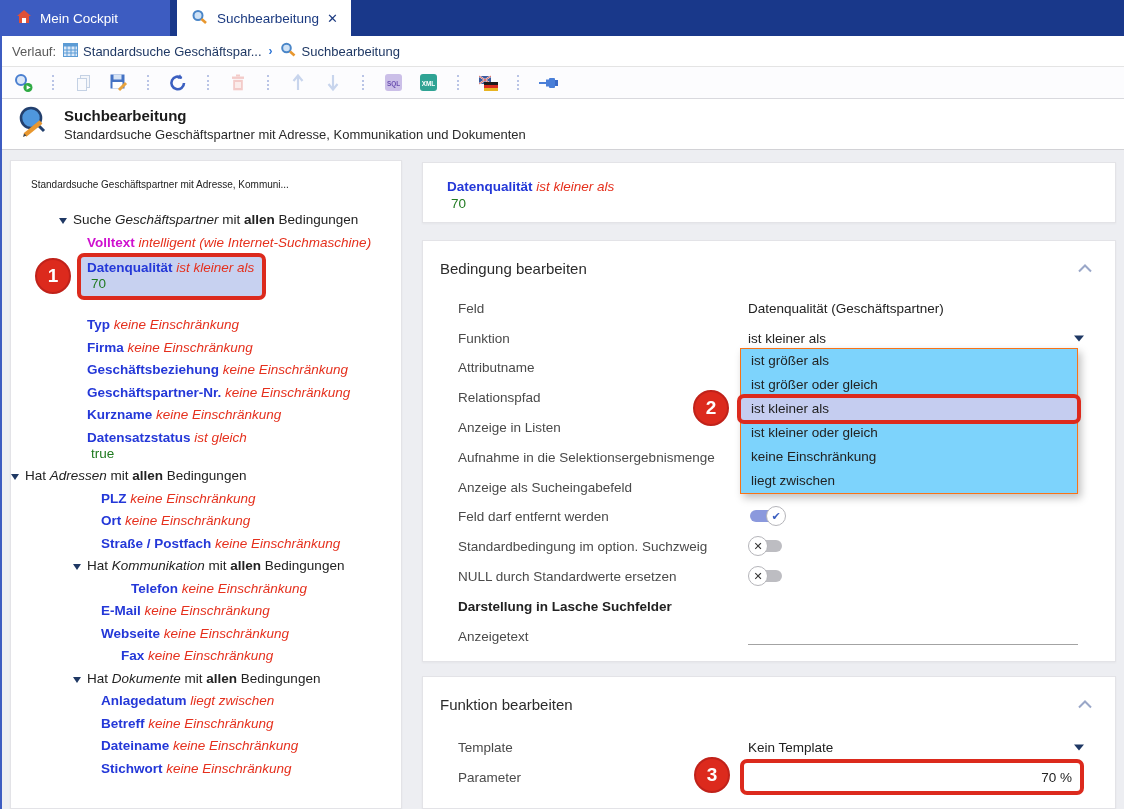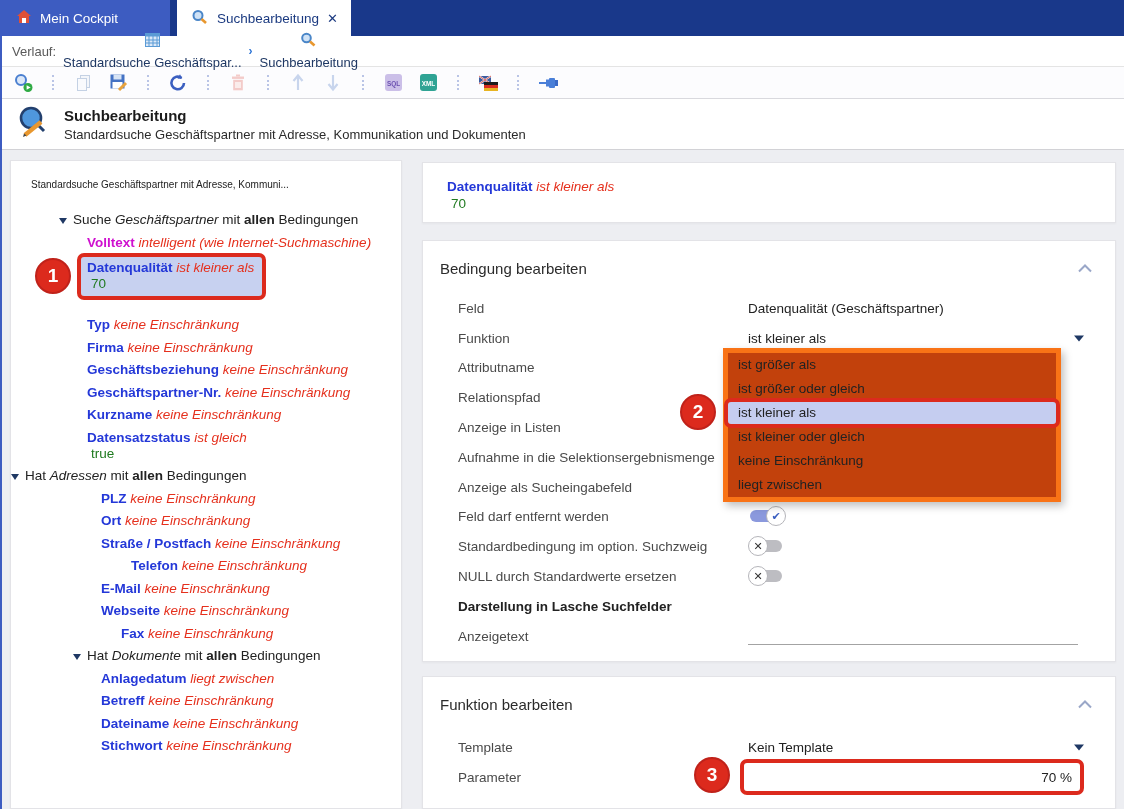--- a/index.html
+++ b/index.html
@@ -12,21 +12,21 @@
   .tab { display:flex; align-items:center; gap:8px; padding:0 14px; font-size:13.5px; cursor:default; }
   .tab.inactive { background:#3d5cc1; color:#fff; width:168px; }
   .tab.active { background:#fff; color:#1b3a80; width:174px; margin-left:7px; font-weight:400; }
   .tab .tab-label { white-space:nowrap; }
   .tab-close { margin-left:auto; color:#1b3a80; font-size:13px; font-weight:bold; }
 
   
   #breadcrumb { height:31px; background:#fff; border-bottom:1px solid #e4e4e4;
     display:flex; align-items:center; gap:7px; padding-left:10px; font-size:13px; }
   .bc-prefix { color:#5a5a5a; }
-  .bc-item { color:#1f3864; display:flex; align-items:center; gap:5px;flex-direction:column; }
+  .bc-item { color:#1f3864; display:flex; align-items:center; gap:5px; }
   .bc-sep { color:#2e75d6; font-weight:bold; font-size:12px; }
 
   
   #toolbar { height:32px; background:#fcfcfe; border-bottom:1px solid #d9d9de;
     display:flex; align-items:center; padding-left:10px; }
   #toolbar-icons { display:flex; align-items:center; gap:13px; }
   .tb-icon { width:22px; height:20px; display:flex; align-items:center; justify-content:center; }
   .tb-icon.disabled { opacity:.55; }
   .tb-sep { width:0; height:15px; border-left:2px dotted #b9c4e6; margin:0 5px; }
 
@@ -86,22 +86,22 @@
   
   .toggle { position:relative; width:38px; height:20px; }
   .toggle .track { position:absolute; top:4px; left:2px; right:4px; height:12px; border-radius:6px; background:#bdbdc2; }
   .toggle.on .track { background:#8b99dd; }
   .toggle .knob { position:absolute; top:0; width:20px; height:20px; border-radius:50%; background:#fff;
     border:1px solid #b5b5ba; display:flex; align-items:center; justify-content:center; font-size:11px; line-height:1; }
   .toggle.on .knob { right:0; color:#3b5fc0; }
   .toggle.off .knob { left:0; color:#333; }
 
   
-  #dropdown { position:absolute; left:300px; top:107px; width:338px; background:#c2410c;
-    border:5px solid #f97316; box-shadow:3px 4px 8px rgba(0,0,0,.25); z-index:10; }
+  #dropdown { position:absolute; left:317px; top:107px; width:338px; background:#7dd3fc;
+    border:1px solid #f97316; box-shadow:3px 4px 8px rgba(0,0,0,.25); z-index:10; }
   .dd-item { position:relative; height:24px; line-height:24px; padding-left:10px; font-size:13.5px; color:#222; }
   .dd-item.sel { background:#c5cdf0; }
   .dd-box { inset:-3px -4px; }
   .dd-circle { left:-48px; top:-7px; }
 
   #function-card { position:absolute; left:0; right:0; top:514px; bottom:0; }
   .param-box { position:relative; height:26px; width:336px; background:#fff; }
   .param-value { position:absolute; right:8px; top:50%; transform:translateY(-50%); font-size:13.5px; color:#222; }
   .param-anno { inset:-5px -4px; }
   .param-circle { left:-50px; top:-7px; }
@@ -279,20 +279,21 @@
           <div class="tree-node" style="padding-left: 76px; margin-top: 21px;"><span class="node-body"><span class="t-name">Typ</span><span class="t-op"> keine Einschränkung</span></span></div>
           <div class="tree-node" style="padding-left: 76px;"><span class="node-body"><span class="t-name">Firma</span><span class="t-op"> keine Einschränkung</span></span></div>
           <div class="tree-node" style="padding-left: 76px;"><span class="node-body"><span class="t-name">Geschäftsbeziehung</span><span class="t-op"> keine Einschränkung</span></span></div>
           <div class="tree-node" style="padding-left: 76px;"><span class="node-body"><span class="t-name">Geschäftspartner-Nr.</span><span class="t-op"> keine Einschränkung</span></span></div>
           <div class="tree-node" style="padding-left: 76px;"><span class="node-body"><span class="t-name">Kurzname</span><span class="t-op"> keine Einschränkung</span></span></div>
           <div class="tree-node" style="padding-left: 76px;"><span class="node-body"><span class="t-name">Datensatzstatus</span><span class="t-op"> ist gleich</span><div class="t-val">true</div></span></div>
           <div class="tree-node" style=""><span class="tree-caret"></span><span class="p-r">Hat </span><span class="p-i">Adressen</span><span class="p-r"> mit </span><span class="p-b">allen</span><span class="p-r"> Bedingungen</span></div>
           <div class="tree-node" style="padding-left: 90px;"><span class="node-body"><span class="t-name">PLZ</span><span class="t-op"> keine Einschränkung</span></span></div>
           <div class="tree-node" style="padding-left: 90px;"><span class="node-body"><span class="t-name">Ort</span><span class="t-op"> keine Einschränkung</span></span></div>
           <div class="tree-node" style="padding-left: 90px;"><span class="node-body"><span class="t-name">Straße / Postfach</span><span class="t-op"> keine Einschränkung</span></span></div>
+          <div class="tree-node" style="padding-left: 62px;"><span class="tree-caret"></span><span class="p-r">Hat </span><span class="p-i">Kommunikation</span><span class="p-r"> mit </span><span class="p-b">allen</span><span class="p-r"> Bedingungen</span></div>
           <div class="tree-node" style="padding-left: 120px;"><span class="node-body"><span class="t-name">Telefon</span><span class="t-op"> keine Einschränkung</span></span></div>
           <div class="tree-node" style="padding-left: 90px;"><span class="node-body"><span class="t-name">E-Mail</span><span class="t-op"> keine Einschränkung</span></span></div>
           <div class="tree-node" style="padding-left: 90px;"><span class="node-body"><span class="t-name">Webseite</span><span class="t-op"> keine Einschränkung</span></span></div>
           <div class="tree-node" style="padding-left: 90px; margin-left: 20px;"><span class="node-body"><span class="t-name">Fax</span><span class="t-op"> keine Einschränkung</span></span></div>
           <div class="tree-node" style="padding-left: 62px;"><span class="tree-caret"></span><span class="p-r">Hat </span><span class="p-i">Dokumente</span><span class="p-r"> mit </span><span class="p-b">allen</span><span class="p-r"> Bedingungen</span></div>
           <div class="tree-node" style="padding-left: 90px;"><span class="node-body"><span class="t-name">Anlagedatum</span><span class="t-op"> liegt zwischen</span></span></div>
           <div class="tree-node" style="padding-left: 90px;"><span class="node-body"><span class="t-name">Betreff</span><span class="t-op"> keine Einschränkung</span></span></div>
           <div class="tree-node" style="padding-left: 90px;"><span class="node-body"><span class="t-name">Dateiname</span><span class="t-op"> keine Einschränkung</span></span></div>
           <div class="tree-node" style="padding-left: 90px;"><span class="node-body"><span class="t-name">Stichwort</span><span class="t-op"> keine Einschränkung</span></span></div>
         </div>

